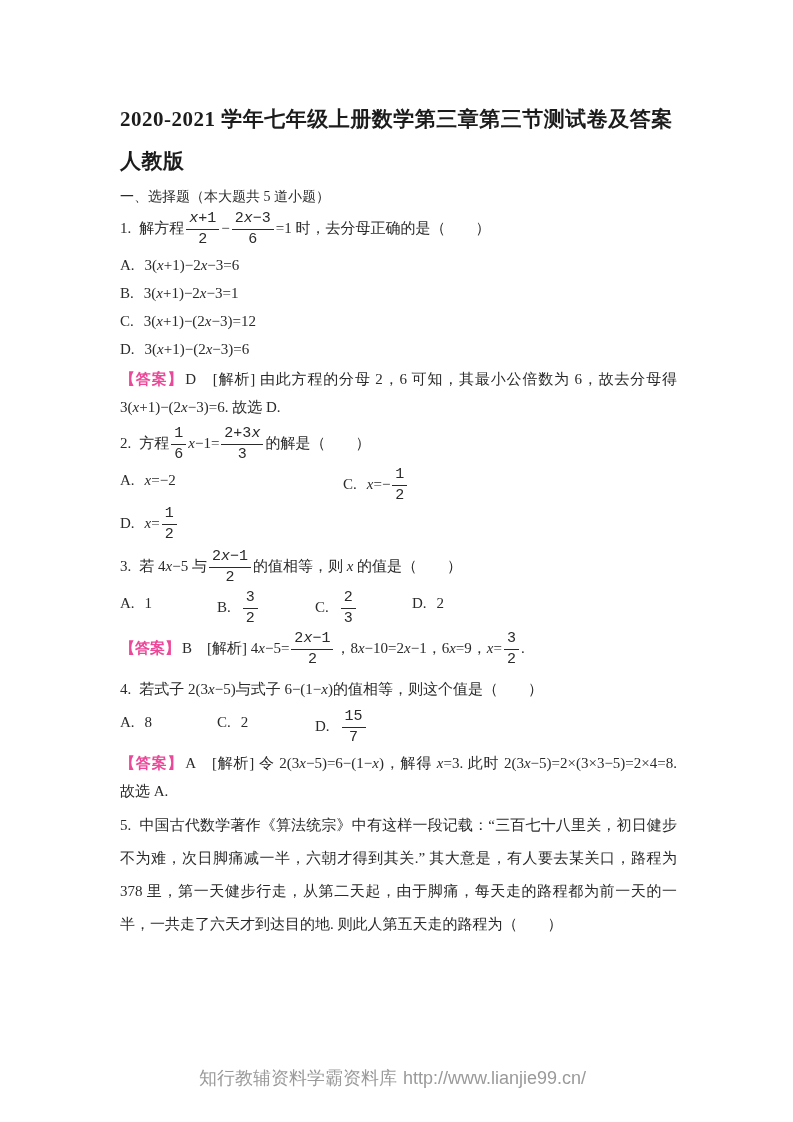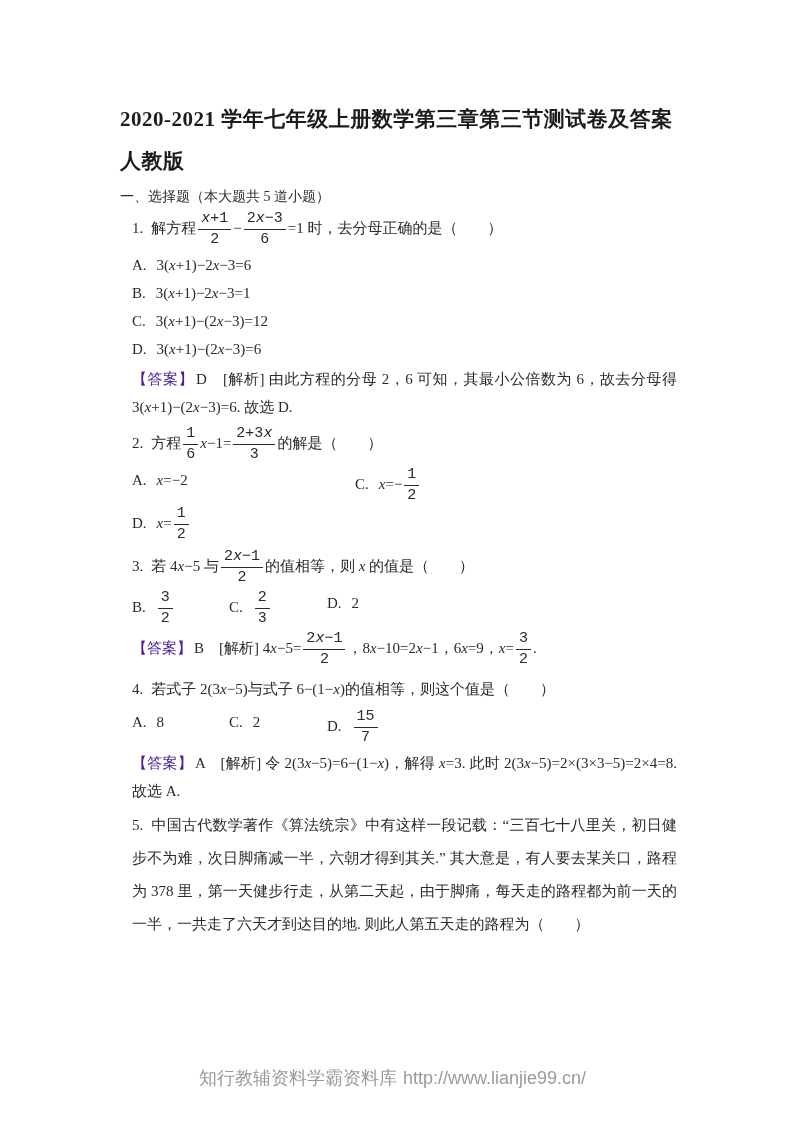--- a/index.html
+++ b/index.html
@@ -11,35 +11,35 @@
   }
   .page { position:relative; width:793px; height:1122px; overflow:hidden; background:#fff; }
   .content { position:absolute; top:98px; left:120px; width:557px; }
 
   .title {
     font-size:21px; font-weight:bold; color:#1c1c1c;
     line-height:42px; margin:0 0 4px 0; letter-spacing:0.5px;
   }
   .section { font-size:14px; line-height:22px; margin:4px 0 2px 0; }
 
-  .question { margin:2px 0 4px 12px; font-size:15px; }
+  .question { margin:2px 0 4px 0; font-size:15px; }
   .stem { line-height:33px; text-align:justify; margin:2px 0; }
   .qnum { margin-right:8px; }
 
   .options { margin:0; }
   .options.stack .option-item { line-height:28px; }
   .options.grid2 { display:grid; grid-template-columns:223px auto; }
   .options.grid2 .option-item { line-height:28px; }
   .options.grid4 { display:grid; grid-template-columns:97px 98px 97px auto; }
   .options.grid4 .option-item { line-height:28px; }
   .option-item { white-space:nowrap; }
   .opt-label { margin-right:10px; }
 
   .answer { line-height:28px; text-align:justify; margin-top:2px; }
-  .ans-label { font-weight:normal; color:#4c1d95; }
+  .ans-label { font-weight:bold; color:#ec4899; }
   .ans-letter { margin-left:2px; }
 
   .frac {
     display:inline-flex; flex-direction:column; align-items:center;
     vertical-align:middle; margin:0 2px; line-height:1.2; text-align:center;font-family:Liberation Mono, monospace;
   }
   .frac .num { display:block; border-bottom:1.4px solid #2a2a2a; padding:0 3px 1px 3px; }
   .frac .den { display:block; padding-top:1px; }
 
   i { font-style:italic; }
@@ -95,20 +95,21 @@
                   <span class="den">2</span>
                 </span></span></div>
           </div>
         </div>
         <div class="question">
           <div class="stem"><span class="qnum">3.</span>若 4<i>x</i>−5 与<span class="frac">
               <span class="num">2<i>x</i>−1</span>
               <span class="den">2</span>
             </span>的值相等，则 <i>x</i> 的值是（　　）</div>
           <div class="options grid4">
+            <div class="option-item"><span class="opt-label">A.</span><span class="opt-content">1</span></div>
             <div class="option-item"><span class="opt-label">B.</span><span class="opt-content"><span class="frac">
                   <span class="num">3</span>
                   <span class="den">2</span>
                 </span></span></div>
             <div class="option-item"><span class="opt-label">C.</span><span class="opt-content"><span class="frac">
                   <span class="num">2</span>
                   <span class="den">3</span>
                 </span></span></div>
             <div class="option-item"><span class="opt-label">D.</span><span class="opt-content">2</span></div>
           </div>

